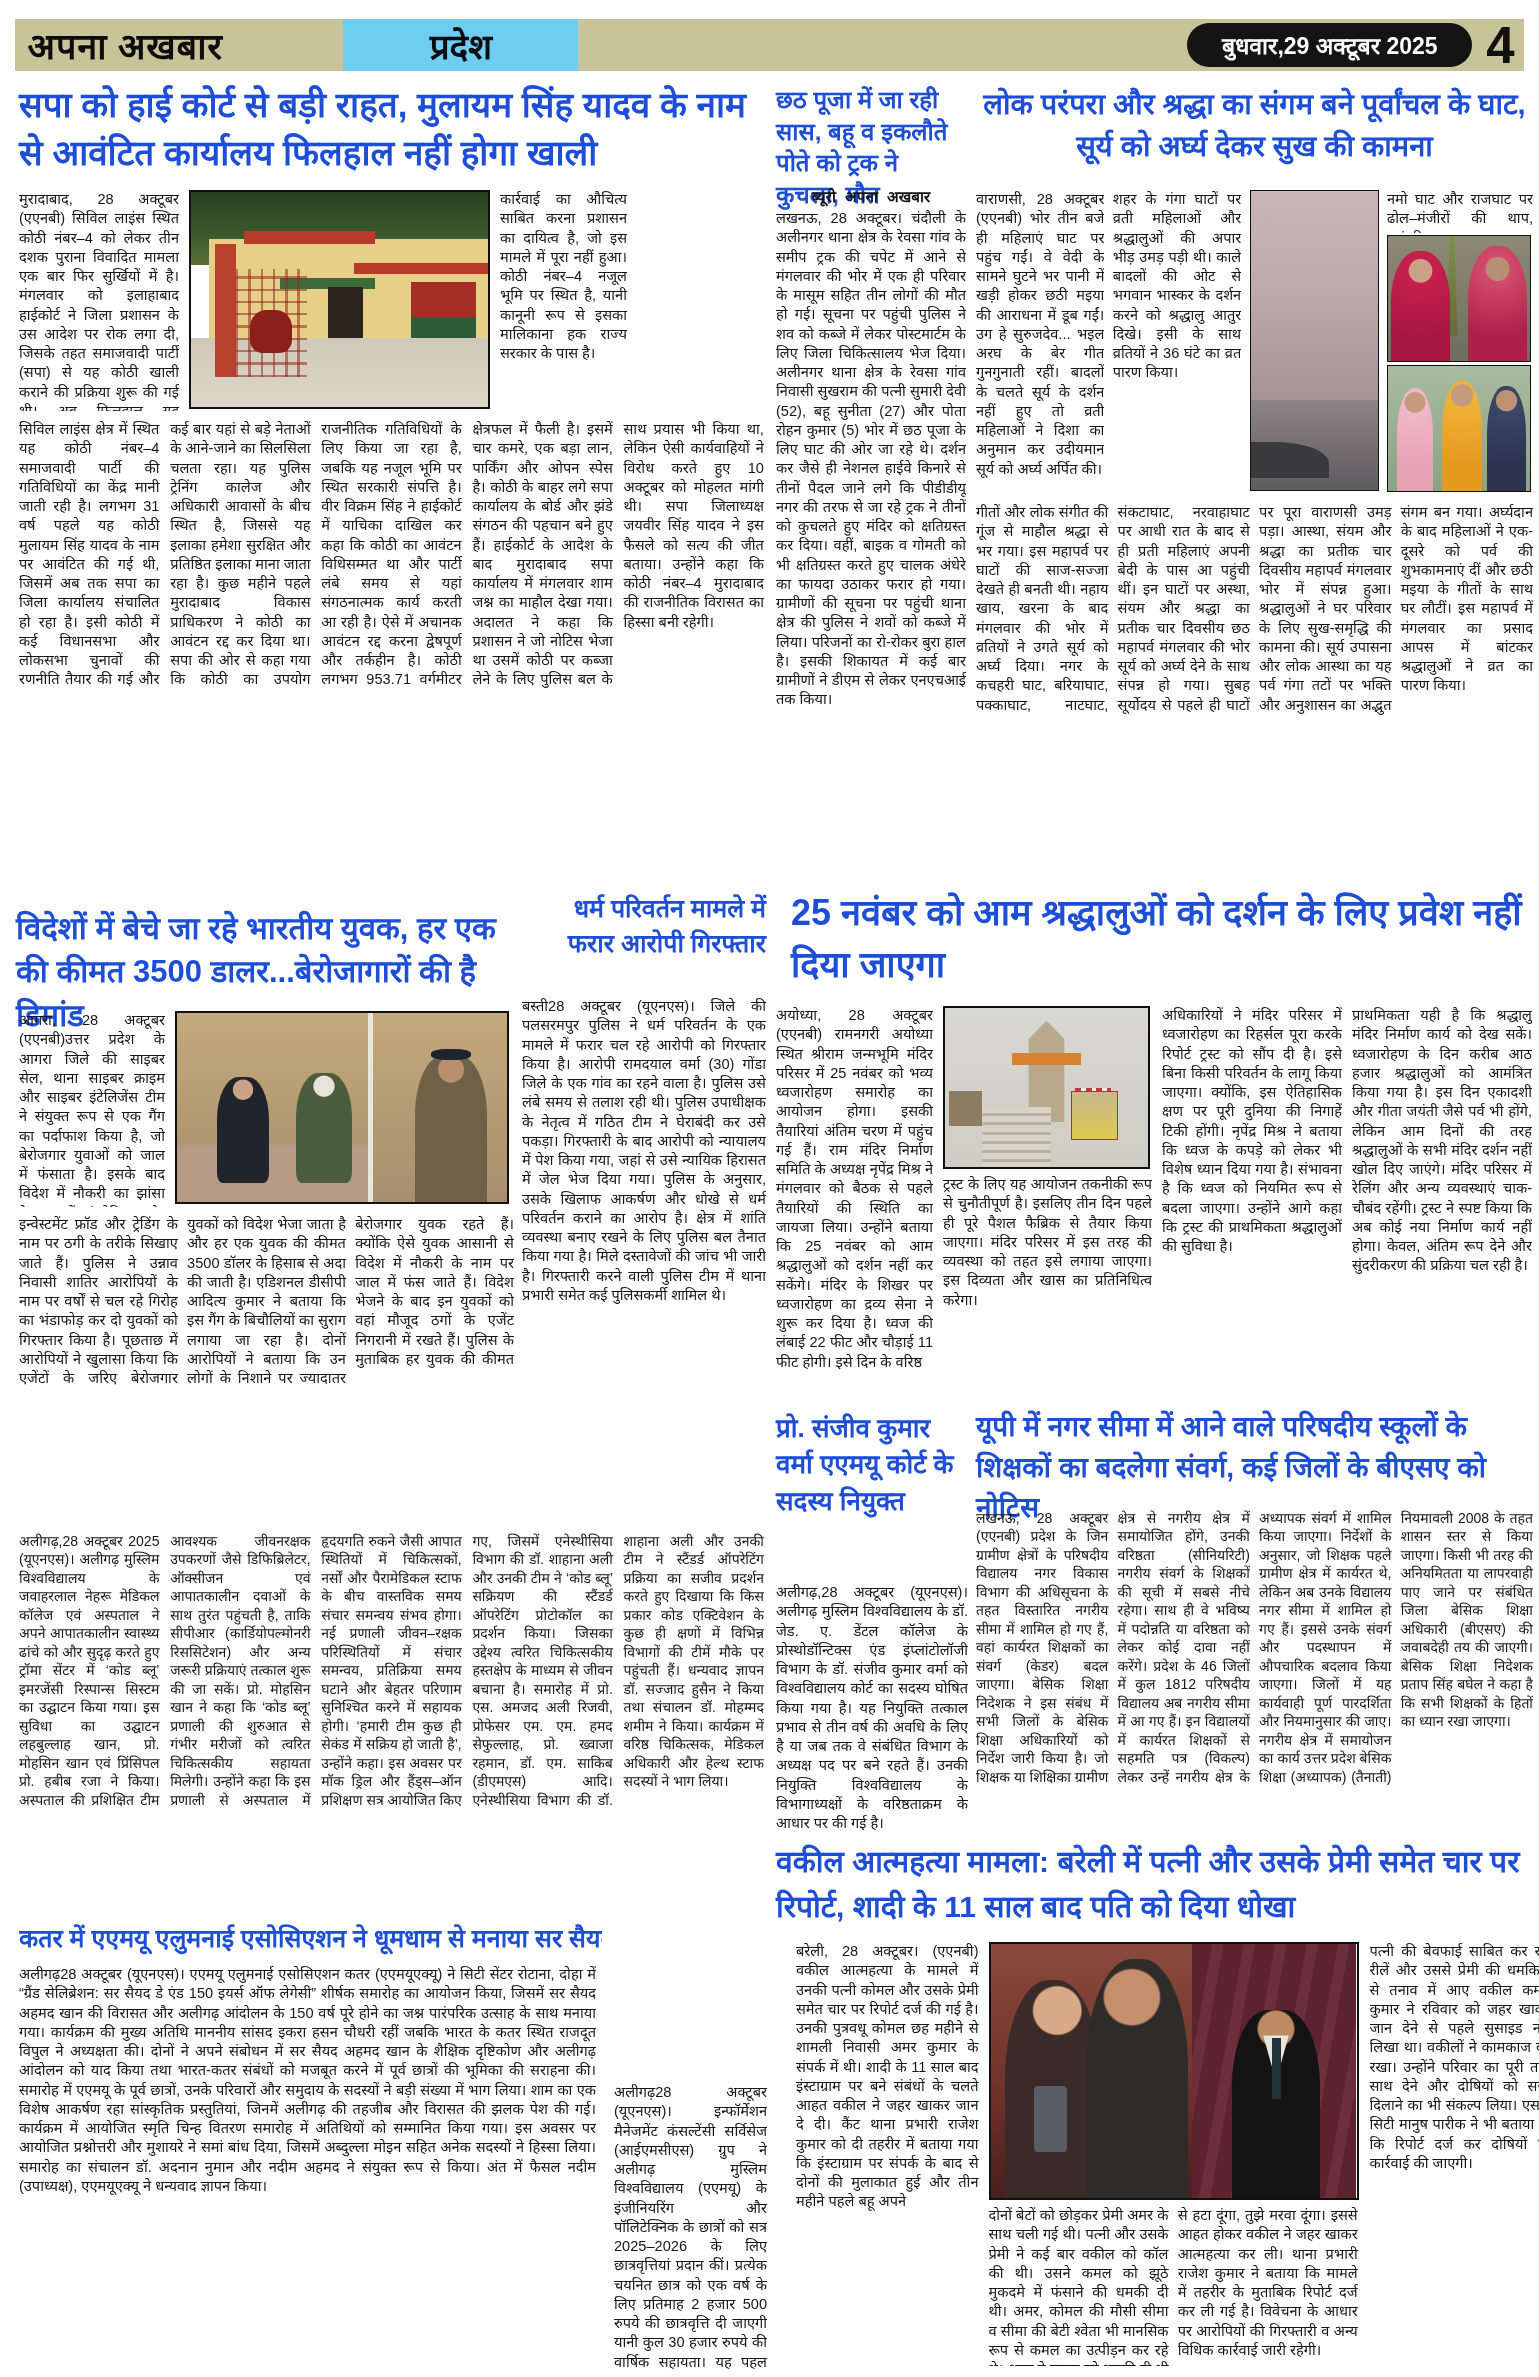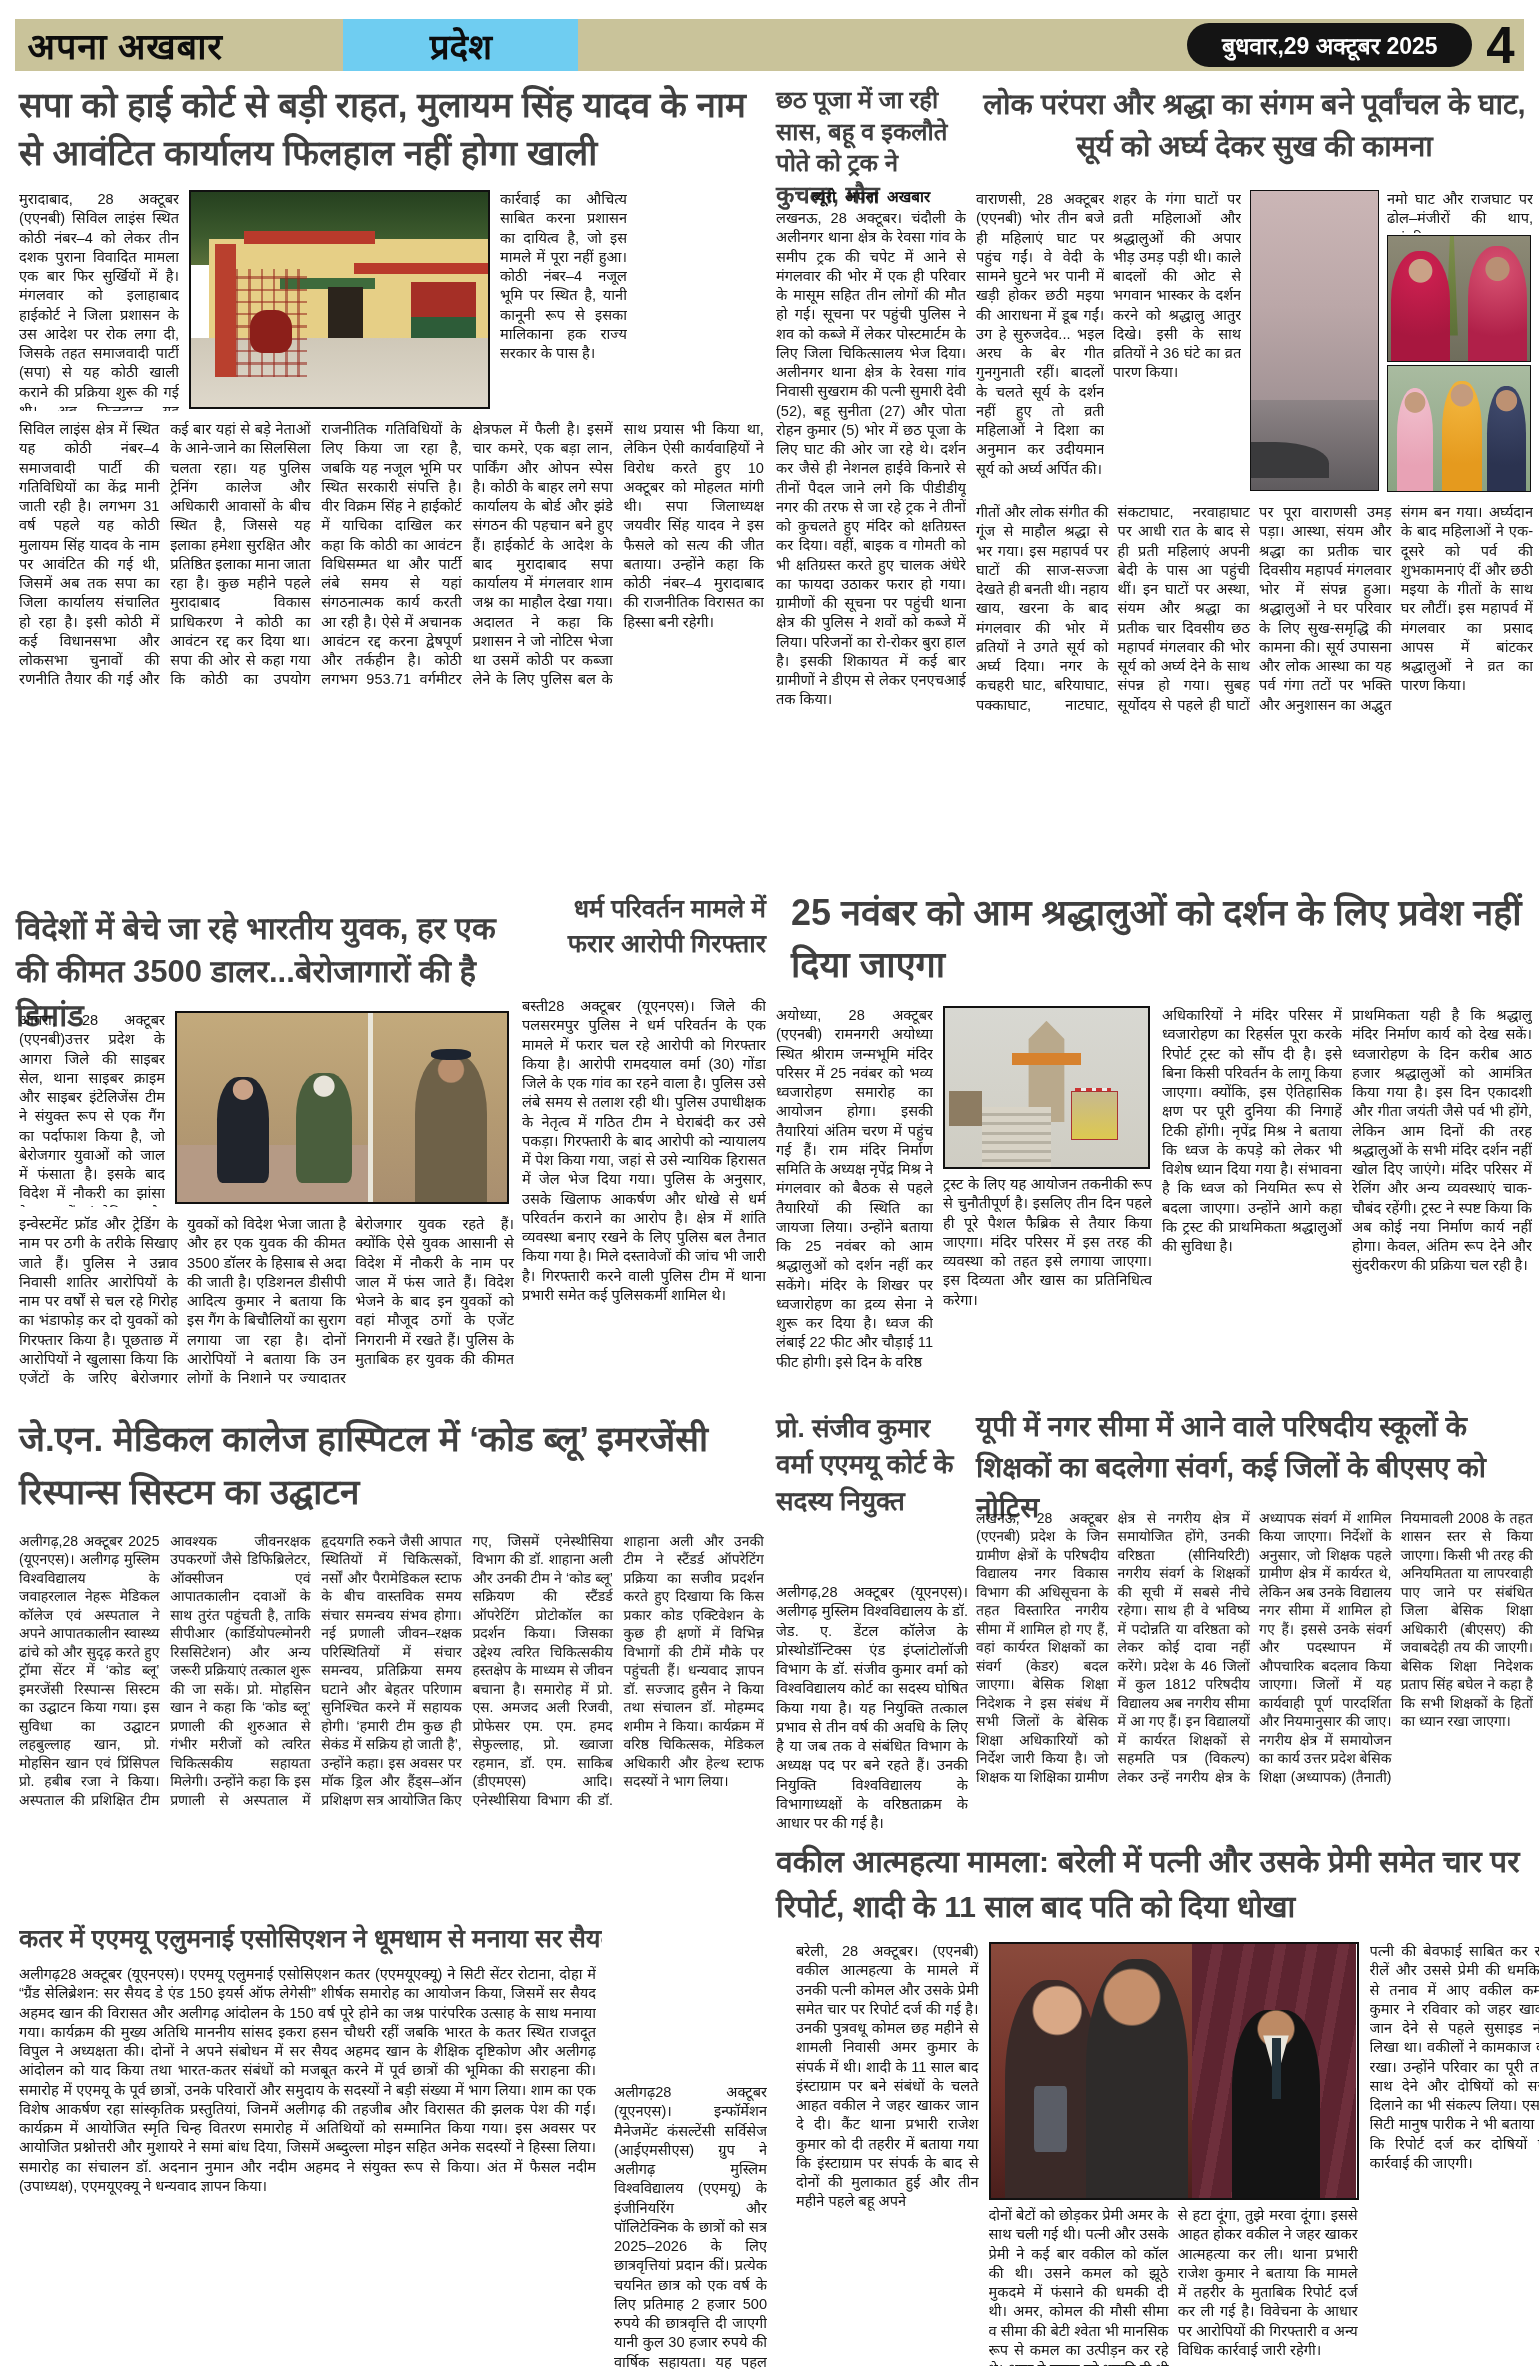--- a/index.html
+++ b/index.html
@@ -8,21 +8,21 @@
   .abs{position:absolute;}
   
   .masthead{left:15.3px;top:19px;width:1509px;height:52px;background:#c9c39a;display:flex;align-items:center;}
   .logo{font-size:36px;font-weight:900;margin-left:12.3px;letter-spacing:0.8px;color:#0d0d0d;}
   .section-box{position:absolute;left:328px;top:0;width:235px;height:52px;background:#6fcdf1;
                display:flex;align-items:center;justify-content:center;font-size:35px;font-weight:900;color:#0d0d0d;}
   .date-pill{position:absolute;left:1172px;top:3.8px;width:285px;height:44px;border-radius:23px;background:#141414;
              color:#fff;display:flex;align-items:center;justify-content:center;font-size:23px;font-weight:700;}
   .pagenum{position:absolute;left:1471px;top:-3.1px;font-size:51px;font-weight:900;color:#101010;}
   
-  .hl{font-weight:900;color:#404040;}
+  .hl{font-weight:900;color:#1d4ed8;}
   .body-txt{font-size:14.6px;line-height:1.32;text-align:justify;overflow:hidden;}
   .cols5{column-count:5;column-gap:10.7px;}
   .cols4{column-count:4;column-gap:9.2px;}
   .cols3{column-count:3;column-gap:9.2px;}
   .photo{border:2.3px solid #111;box-sizing:border-box;position:relative;overflow:hidden;}
   .byline{font-weight:700;text-align:center;font-size:15.3px;}
   
   .ly{position:absolute;}
   
   .p1-trees{left:0;top:0;right:0;height:34%;background:linear-gradient(180deg,#25401f 0%,#3c5a2d 60%,#59703a 100%);}
@@ -175,21 +175,20 @@
         <div class="ly p5-div"></div>
         <div class="ly p5-officer"></div>
         <div class="ly p5-cap"></div>
     </figure>
   </div>
   <div class="abs body-txt cols3" style="left:19px;top:1215px;width:495px;height:189px;">इन्वेस्टमेंट फ्रॉड और ट्रेडिंग के नाम पर ठगी के तरीके सिखाए जाते हैं। पुलिस ने उन्नाव निवासी शातिर आरोपियों के नाम पर वर्षों से चल रहे गिरोह का भंडाफोड़ कर दो युवकों को गिरफ्तार किया है। पूछताछ में आरोपियों ने खुलासा किया कि एजेंटों के जरिए बेरोजगार युवकों को विदेश भेजा जाता है और हर एक युवक की कीमत 3500 डॉलर के हिसाब से अदा की जाती है। एडिशनल डीसीपी आदित्य कुमार ने बताया कि इस गैंग के बिचौलियों का सुराग लगाया जा रहा है। दोनों आरोपियों ने बताया कि उन लोगों के निशाने पर ज्यादातर बेरोजगार युवक रहते हैं। क्योंकि ऐसे युवक आसानी से विदेश में नौकरी के नाम पर जाल में फंस जाते हैं। विदेश भेजने के बाद इन युवकों को वहां मौजूद ठगों के एजेंट निगरानी में रखते हैं। पुलिस के मुताबिक हर युवक की कीमत लगभग 3500 डॉलर वसूली जाती है।</div>
 
   <div class="abs hl" style="left:522px;top:891px;width:244px;font-size:25px;line-height:1.4;text-align:right;font-weight:700;">धर्म परिवर्तन मामले में फरार आरोपी गिरफ्तार</div>
   <div class="abs body-txt" style="left:522px;top:997px;width:244px;height:406px;">बस्ती28 अक्टूबर (यूएनएस)। जिले की पलसरमपुर पुलिस ने धर्म परिवर्तन के एक मामले में फरार चल रहे आरोपी को गिरफ्तार किया है। आरोपी रामदयाल वर्मा (30) गोंडा जिले के एक गांव का रहने वाला है। पुलिस उसे लंबे समय से तलाश रही थी। पुलिस उपाधीक्षक के नेतृत्व में गठित टीम ने घेराबंदी कर उसे पकड़ा। गिरफ्तारी के बाद आरोपी को न्यायालय में पेश किया गया, जहां से उसे न्यायिक हिरासत में जेल भेज दिया गया। पुलिस के अनुसार, उसके खिलाफ आकर्षण और धोखे से धर्म परिवर्तन कराने का आरोप है। क्षेत्र में शांति व्यवस्था बनाए रखने के लिए पुलिस बल तैनात किया गया है। मिले दस्तावेजों की जांच भी जारी है। गिरफ्तारी करने वाली पुलिस टीम में थाना प्रभारी समेत कई पुलिसकर्मी शामिल थे।</div>
 
-  <div class="abs hl" style="left:19px;top:1413px;width:745px;font-size:35px;line-height:1.5;">जे.एन. मेडिकल कालेज हास्पिटल में ‘कोड ब्लू’ इमरजेंसी रिस्पान्स सिस्टम का उद्घाटन</div>
   <div class="abs body-txt cols5" style="left:19px;top:1532px;width:745px;height:383px;font-size:14px;">अलीगढ़,28 अक्टूबर 2025 (यूएनएस)। अलीगढ़ मुस्लिम विश्वविद्यालय के जवाहरलाल नेहरू मेडिकल कॉलेज एवं अस्पताल ने अपने आपातकालीन स्वास्थ्य ढांचे को और सुदृढ़ करते हुए ट्रॉमा सेंटर में ‘कोड ब्लू’ इमरजेंसी रिस्पान्स सिस्टम का उद्घाटन किया गया। इस सुविधा का उद्घाटन लहबुल्लाह खान, प्रो. मोहसिन खान एवं प्रिंसिपल प्रो. हबीब रजा ने किया। अस्पताल की प्रशिक्षित टीम आवश्यक जीवनरक्षक उपकरणों जैसे डिफिब्रिलेटर, ऑक्सीजन एवं आपातकालीन दवाओं के साथ तुरंत पहुंचती है, ताकि सीपीआर (कार्डियोपल्मोनरी रिससिटेशन) और अन्य जरूरी प्रक्रियाएं तत्काल शुरू की जा सकें। प्रो. मोहसिन खान ने कहा कि ‘कोड ब्लू’ प्रणाली की शुरुआत से गंभीर मरीजों को त्वरित चिकित्सकीय सहायता मिलेगी। उन्होंने कहा कि इस प्रणाली से अस्पताल में हृदयगति रुकने जैसी आपात स्थितियों में चिकित्सकों, नर्सों और पैरामेडिकल स्टाफ के बीच वास्तविक समय संचार समन्वय संभव होगा। नई प्रणाली जीवन–रक्षक परिस्थितियों में संचार समन्वय, प्रतिक्रिया समय घटाने और बेहतर परिणाम सुनिश्चित करने में सहायक होगी। ‘हमारी टीम कुछ ही सेकंड में सक्रिय हो जाती है’, उन्होंने कहा। इस अवसर पर मॉक ड्रिल और हैंड्स–ऑन प्रशिक्षण सत्र आयोजित किए गए, जिसमें एनेस्थीसिया विभाग की डॉ. शाहाना अली और उनकी टीम ने ‘कोड ब्लू’ सक्रियण की स्टैंडर्ड ऑपरेटिंग प्रोटोकॉल का प्रदर्शन किया। जिसका उद्देश्य त्वरित चिकित्सकीय हस्तक्षेप के माध्यम से जीवन बचाना है। समारोह में प्रो. एस. अमजद अली रिजवी, प्रोफेसर एम. एम. हमद सेफुल्लाह, प्रो. ख्वाजा रहमान, डॉ. एम. साकिब (डीएमएस) आदि। एनेस्थीसिया विभाग की डॉ. शाहाना अली और उनकी टीम ने स्टैंडर्ड ऑपरेटिंग प्रक्रिया का सजीव प्रदर्शन करते हुए दिखाया कि किस प्रकार कोड एक्टिवेशन के कुछ ही क्षणों में विभिन्न विभागों की टीमें मौके पर पहुंचती हैं। धन्यवाद ज्ञापन डॉ. सज्जाद हुसैन ने किया तथा संचालन डॉ. मोहम्मद शमीम ने किया। कार्यक्रम में वरिष्ठ चिकित्सक, मेडिकल अधिकारी और हेल्थ स्टाफ सदस्यों ने भाग लिया।</div>
 
   <div class="abs hl" style="left:776px;top:1410px;width:192px;font-size:26px;line-height:1.4;font-weight:700;">प्रो. संजीव कुमार वर्मा एएमयू कोर्ट के सदस्य नियुक्त</div>
   <div class="abs body-txt" style="left:776px;top:1583px;width:192px;height:253px;">अलीगढ़,28 अक्टूबर (यूएनएस)। अलीगढ़ मुस्लिम विश्वविद्यालय के डॉ. जेड. ए. डेंटल कॉलेज के प्रोस्थोडॉन्टिक्स एंड इंप्लांटोलॉजी विभाग के डॉ. संजीव कुमार वर्मा को विश्वविद्यालय कोर्ट का सदस्य घोषित किया गया है। यह नियुक्ति तत्काल प्रभाव से तीन वर्ष की अवधि के लिए है या जब तक वे संबंधित विभाग के अध्यक्ष पद पर बने रहते हैं। उनकी नियुक्ति विश्वविद्यालय के विभागाध्यक्षों के वरिष्ठताक्रम के आधार पर की गई है।</div>
 
   <div class="abs hl" style="left:976px;top:1407px;width:557px;font-size:28px;line-height:1.45;">यूपी में नगर सीमा में आने वाले परिषदीय स्कूलों के शिक्षकों का बदलेगा संवर्ग, कई जिलों के बीएसए को नोटिस</div>
   <div class="abs body-txt cols4" style="left:976px;top:1509px;width:557px;height:322px;font-size:14px;">लखनऊ, 28 अक्टूबर (एएनबी) प्रदेश के जिन ग्रामीण क्षेत्रों के परिषदीय विद्यालय नगर विकास विभाग की अधिसूचना के तहत विस्तारित नगरीय सीमा में शामिल हो गए हैं, वहां कार्यरत शिक्षकों का संवर्ग (केडर) बदल जाएगा। बेसिक शिक्षा निदेशक ने इस संबंध में सभी जिलों के बेसिक शिक्षा अधिकारियों को निर्देश जारी किया है। जो शिक्षक या शिक्षिका ग्रामीण क्षेत्र से नगरीय क्षेत्र में समायोजित होंगे, उनकी वरिष्ठता (सीनियरिटी) नगरीय संवर्ग के शिक्षकों की सूची में सबसे नीचे रहेगा। साथ ही वे भविष्य में पदोन्नति या वरिष्ठता को लेकर कोई दावा नहीं करेंगे। प्रदेश के 46 जिलों में कुल 1812 परिषदीय विद्यालय अब नगरीय सीमा में आ गए हैं। इन विद्यालयों में कार्यरत शिक्षकों से सहमति पत्र (विकल्प) लेकर उन्हें नगरीय क्षेत्र के अध्यापक संवर्ग में शामिल किया जाएगा। निर्देशों के अनुसार, जो शिक्षक पहले ग्रामीण क्षेत्र में कार्यरत थे, लेकिन अब उनके विद्यालय नगर सीमा में शामिल हो गए हैं। इससे उनके संवर्ग और पदस्थापन में औपचारिक बदलाव किया जाएगा। जिलों में यह कार्यवाही पूर्ण पारदर्शिता और नियमानुसार की जाए। नगरीय क्षेत्र में समायोजन का कार्य उत्तर प्रदेश बेसिक शिक्षा (अध्यापक) (तैनाती) नियमावली 2008 के तहत शासन स्तर से किया जाएगा। किसी भी तरह की अनियमितता या लापरवाही पाए जाने पर संबंधित जिला बेसिक शिक्षा अधिकारी (बीएसए) की जवाबदेही तय की जाएगी। बेसिक शिक्षा निदेशक प्रताप सिंह बघेल ने कहा है कि सभी शिक्षकों के हितों का ध्यान रखा जाएगा।</div>
 
   <div class="abs hl" style="left:776px;top:1839px;width:756px;font-size:30px;line-height:1.5;font-weight:700;">वकील आत्महत्या मामला: बरेली में पत्नी और उसके प्रेमी समेत चार पर रिपोर्ट, शादी के 11 साल बाद पति को दिया धोखा</div>
   <div class="abs" style="left:796px;top:1942px;width:756px;height:428px;display:flex;gap:10px;">

